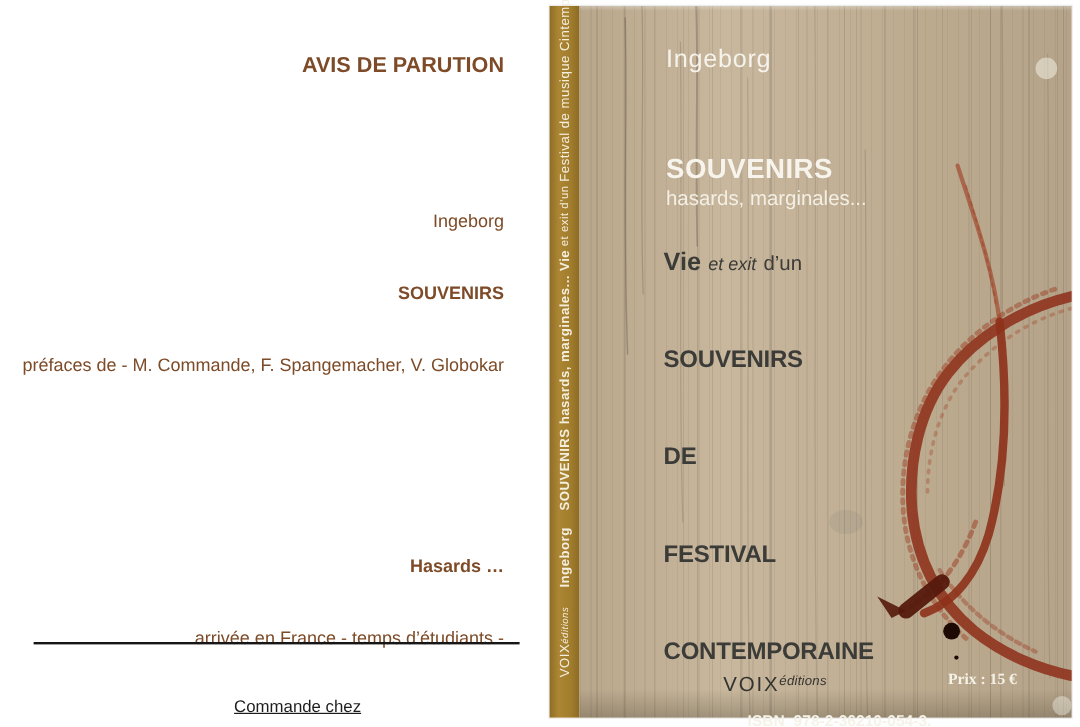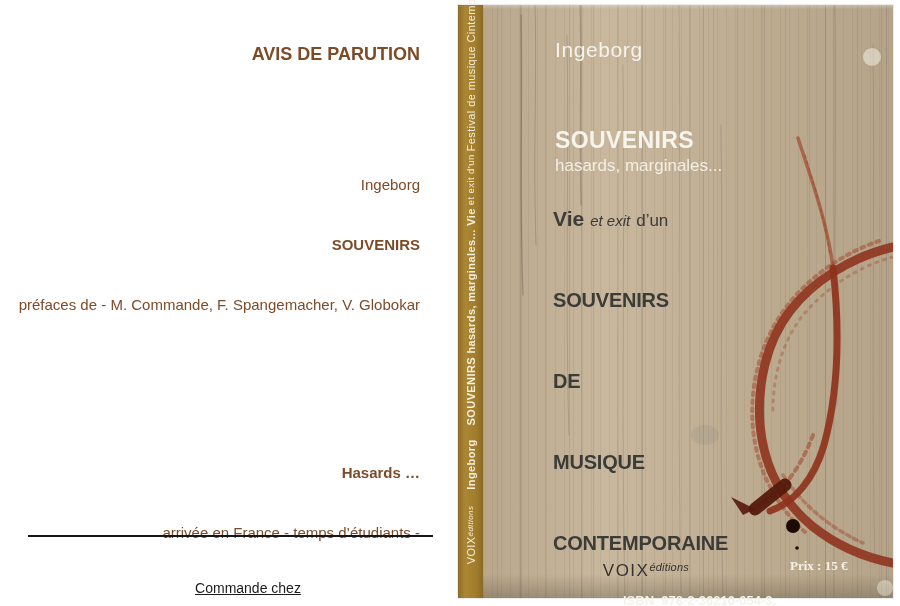--- a/index.html
+++ b/index.html
@@ -162,21 +162,21 @@
 
       <div class="cv cv-tagline">
         <span class="tg-vie">Vie</span>
         <span class="tg-etexit">et exit</span>
         <span class="tg-dun">d’un</span>
       </div>
 
       <div class="cv cv-festival">
         <div>SOUVENIRS</div>
         <div>DE</div>
-        <div>MUSIQUE</div>
+        <div>FESTIVAL</div>
         <div>CONTEMPORAINE</div>
         
       </div>
 
       <div class="cv cv-publisher">
         <span>VOIX</span><span class="ed">éditions</span>
       </div>
 
       <div class="cv cv-isbn">
         <div>ISBN  978-2-36210-054-3.</div>

